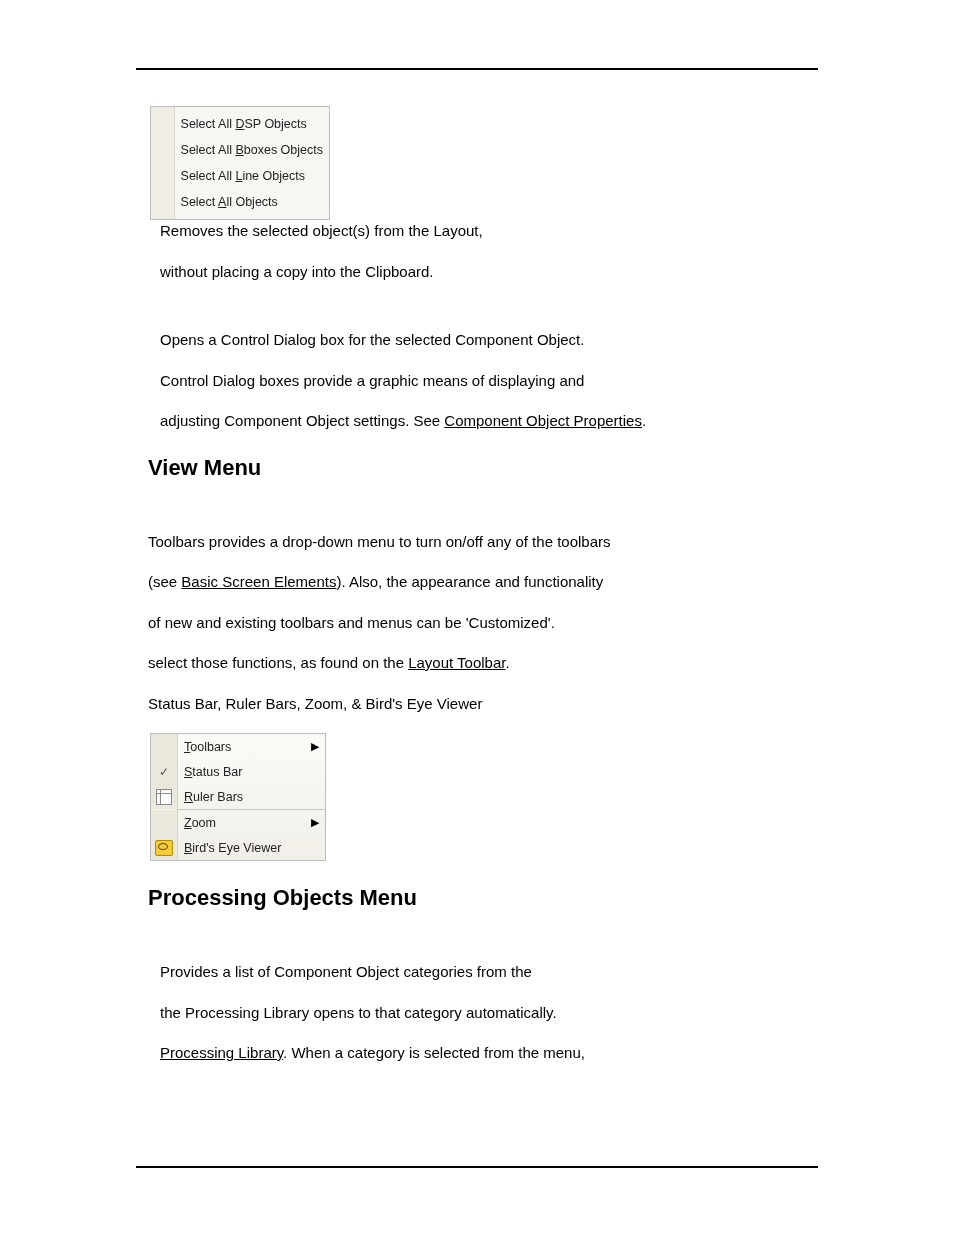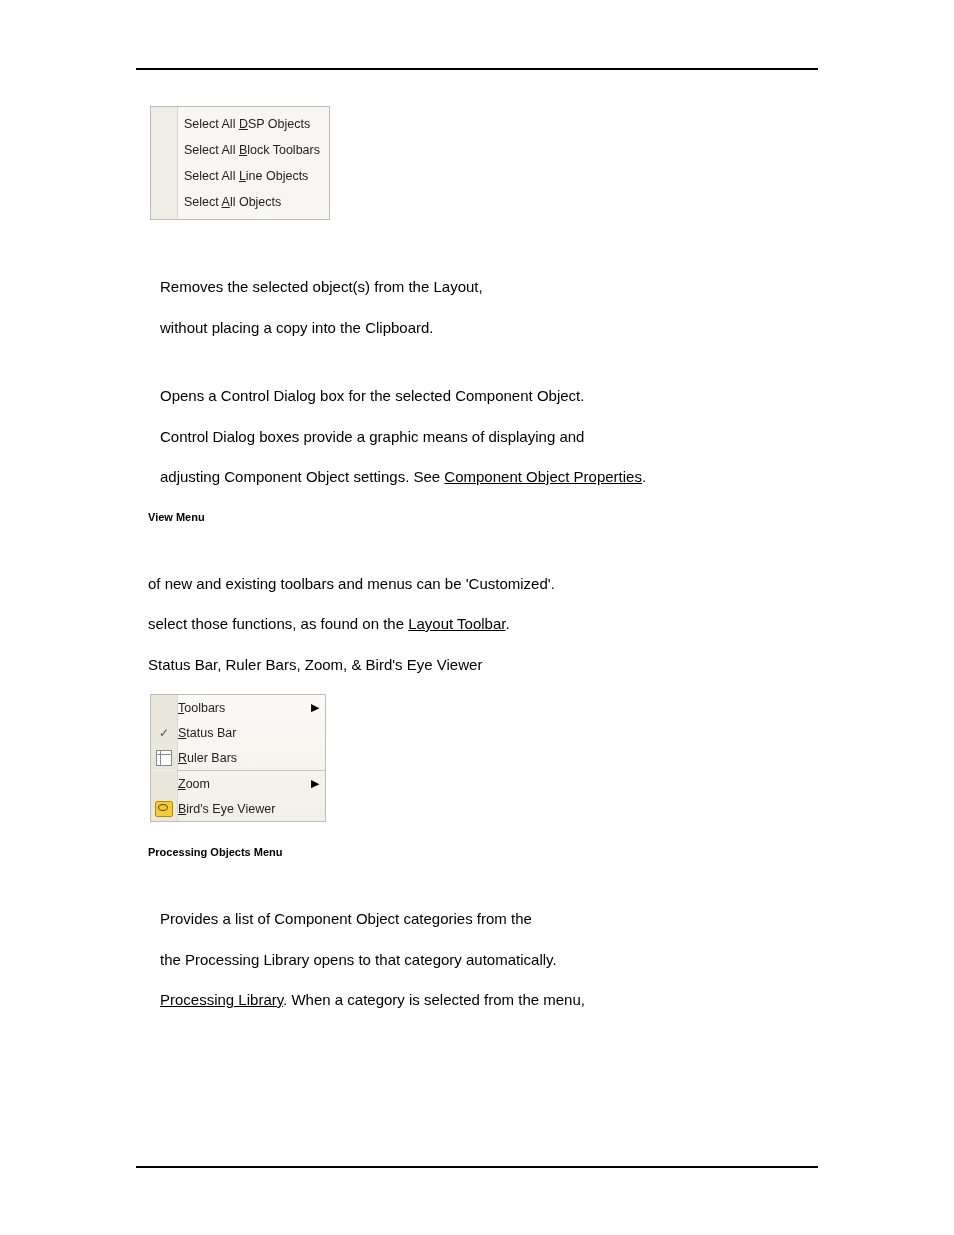--- a/index.html
+++ b/index.html
@@ -29,21 +29,20 @@
     left: 136px;
     right: 136px;
     bottom: 60px;
   }
   .content {
     padding-left: 12px;
   }
   .menu1 {
     width: 178px;
     margin-left: 2px;
-    margin-bottom: 56px;
     background: #f7f6f3;
     border: 1px solid #bdbdbd;
     display: flex;
   }
   .menu1-gutter {
     width: 26px;
     background: #efede6;
     border-right: 1px solid #d8d6cf;
   }
   .menu1-items {
@@ -56,21 +55,21 @@
     white-space: nowrap;
     color: #222;
   }
   .mnemonic { text-decoration: underline; }
   p.body {
     margin: 0 0 18px 0;
     line-height: 1.5;
   }
   .para-group { margin-left: 12px; }
   h3.section {
-    font-size: 11px;
+    font-size: 22px;
     font-weight: bold;
     margin: 22px 0 50px 0;
   }
   a.link {
     color: #000000;
     text-decoration: underline;
   }
   .menu2 {
     width: 174px;
     margin-left: 2px;
@@ -91,20 +90,21 @@
     align-items: center;
     justify-content: center;
     background: #eae7dd;
     border-right: 1px solid #d8d6cf;
     font-size: 12px;
     color: #555;
   }
   .menu2 .label {
     flex: 1;
     font-size: 12.5px;
+    padding-left: 6px;
     color: #222;
   }
   .menu2 .arrow {
     width: 14px;
     font-size: 11px;
     color: #000;
   }
   .menu2 .sep {
     height: 1px;
     margin-left: 26px;
@@ -155,21 +155,21 @@
 
   <div class="content">
 
     <div class="menu1">
       <div class="menu1-gutter"></div>
       <div class="menu1-items">
         <div class="menu-item">
           <span>Select All </span><span class="mnemonic">D</span><span>SP Objects</span>
         </div>
         <div class="menu-item">
-          <span>Select All </span><span class="mnemonic">B</span><span>lock Toolbars</span>
+          <span>Select All </span><span class="mnemonic">B</span><span>boxes Objects</span>
         </div>
         <div class="menu-item">
           <span>Select All </span><span class="mnemonic">L</span><span>ine Objects</span>
         </div>
         <div class="menu-item">
           <span>Select </span><span class="mnemonic">A</span><span>ll Objects</span>
         </div>
       </div>
     </div>
 
@@ -184,20 +184,24 @@
       <p class="body">Opens a Control Dialog box for the selected Component Object.</p>
       <p class="body">Control Dialog boxes provide a graphic means of displaying and</p>
       <p class="body">
         <span>adjusting Component Object settings. See </span><a href="#" class="link">Component Object Properties</a><span>.</span>
       </p>
     </div>
 
     <h3 class="section">View Menu</h3>
 
     <div class="para-group" style="margin-left:0">
+      <p class="body">Toolbars provides a drop-down menu to turn on/off any of the toolbars</p>
+      <p class="body">
+        <span>(see </span><a href="#" class="link">Basic Screen Elements</a><span>). Also, the appearance and functionality</span>
+      </p>
       <p class="body">of new and existing toolbars and menus can be 'Customized'.</p>
       <p class="body">
         <span>select those functions, as found on the </span><a href="#" class="link">Layout Toolbar</a><span>.</span>
       </p>
       <p class="body">Status Bar, Ruler Bars, Zoom, &amp; Bird's Eye Viewer</p>
     </div>
 
     <div class="menu2">
       <div class="row">
         <div class="icon-cell"></div>

